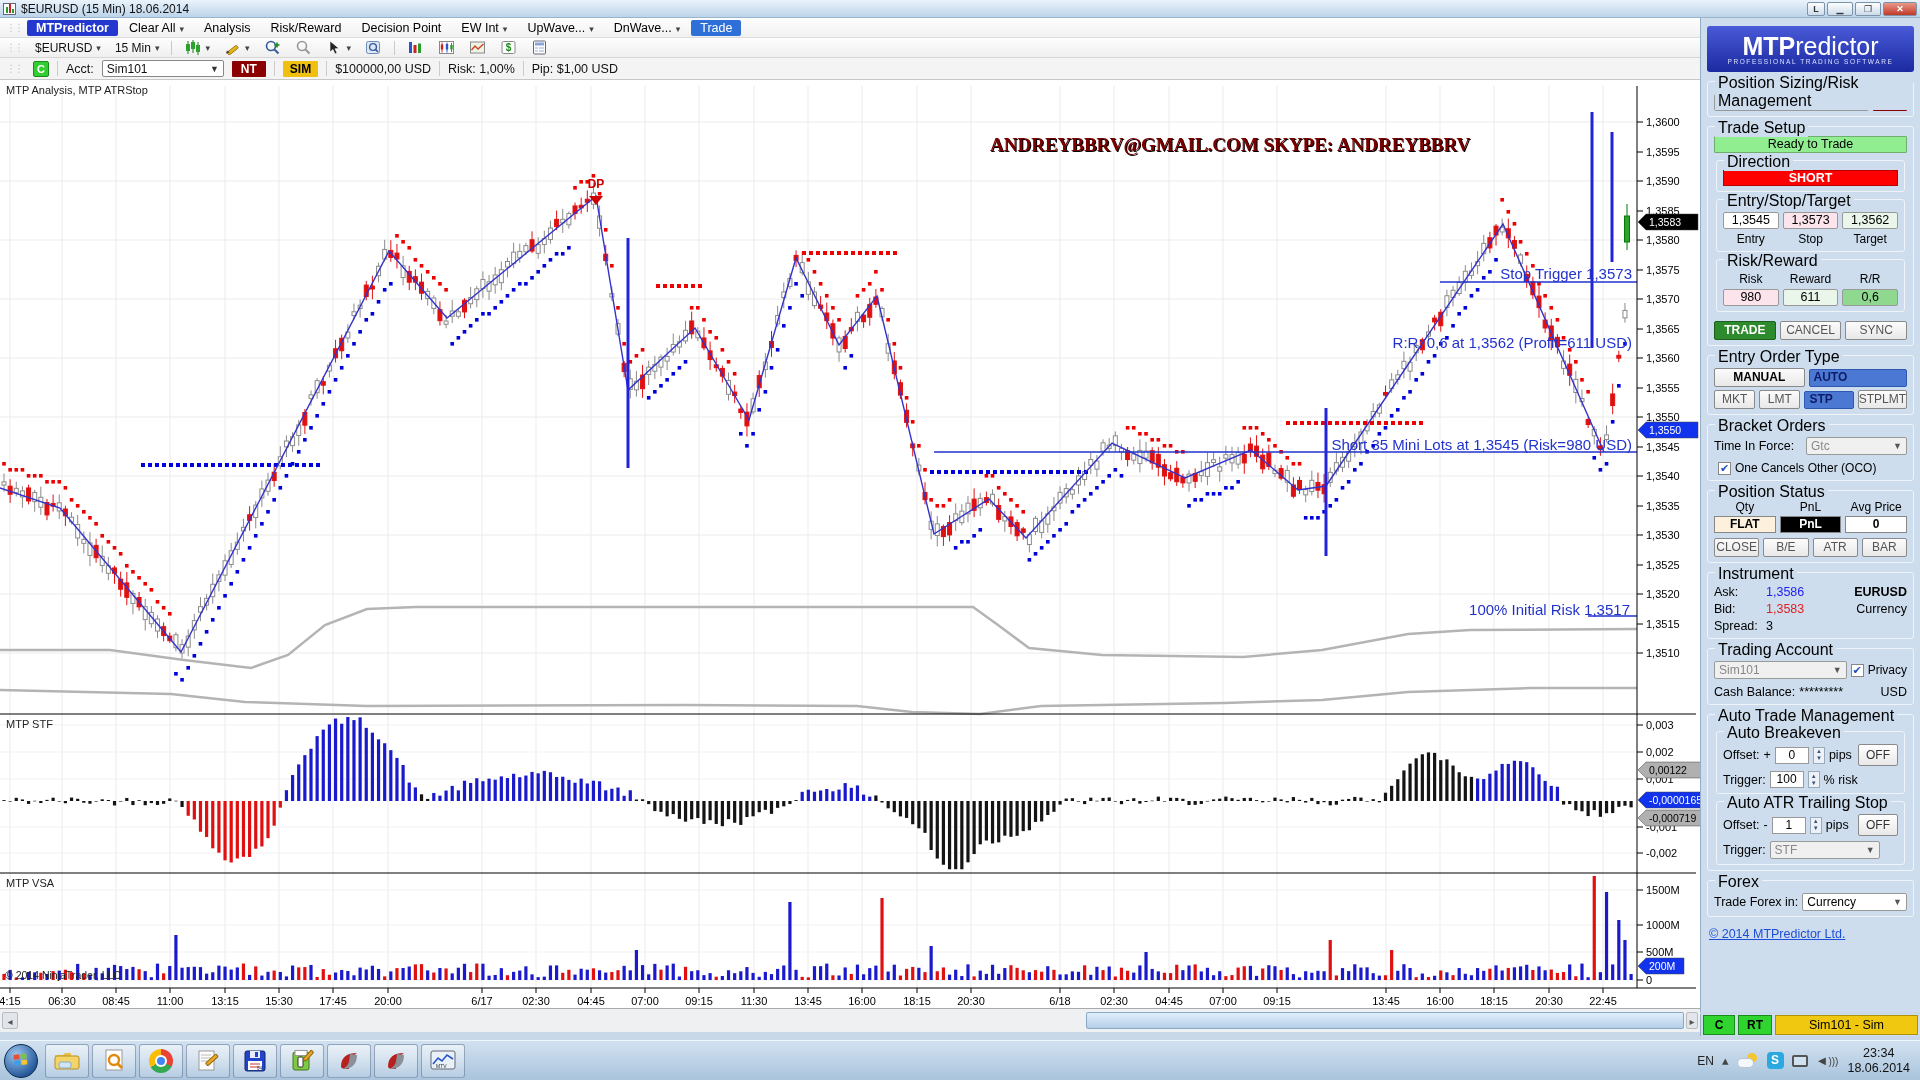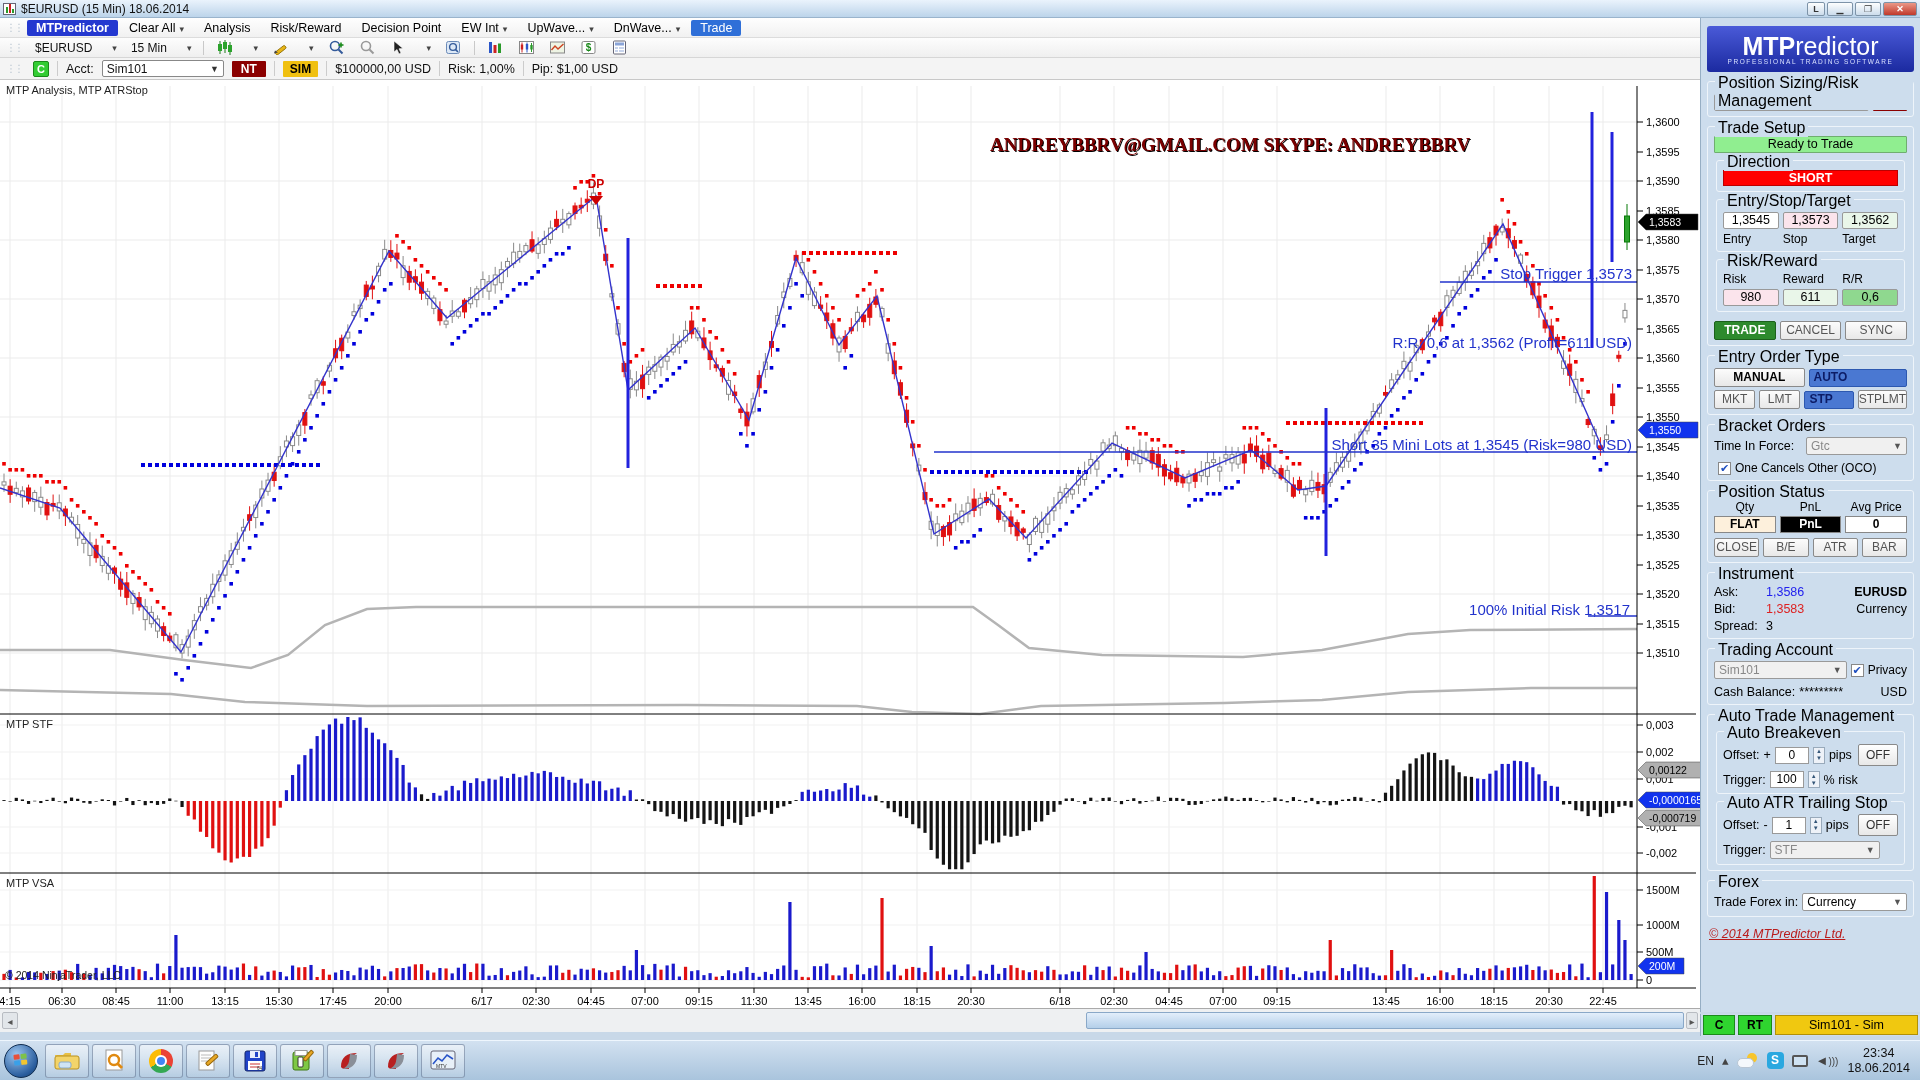--- a/index.html
+++ b/index.html
@@ -23,21 +23,21 @@
     background:linear-gradient(#fefefe,#f1f1f1);border-bottom:1px solid #dcdcdc;
     display:flex;align-items:center;font-size:12.5px;padding-left:6px;gap:2px;}
   .grip{color:#b8c4d0;font-size:10px;margin-right:3px;letter-spacing:-2px;}
   .mi{padding:1px 9px;color:#000;white-space:nowrap;border-radius:2px;}
   .mi.brand{background:#2438d0;color:#fff;font-weight:bold;}
   .mi.accent{background:#2f6fd8;color:#fff;}
   .mi .caret{font-size:9px;color:#444;margin-left:4px;}
   .toolbar{position:absolute;left:0;top:38px;width:1700px;height:20px;
     background:linear-gradient(#fdfdfd,#efefef);border-bottom:1px solid #d6d6d6;
     display:flex;align-items:center;font-size:12px;padding-left:6px;gap:6px;}
-  .tbtn{display:flex;align-items:center;gap:20px;padding:0 4px;color:#111;}
+  .tbtn{display:flex;align-items:center;gap:4px;padding:0 4px;color:#111;}
   .tbtn .caret{font-size:9px;color:#444;}
   .tsep{width:1px;height:14px;background:#c9c9c9;margin:0 2px;}
   .ticon{width:17px;height:15px;display:inline-block;}
   
   .acctbar{position:absolute;left:0;top:58px;width:1700px;height:22px;
     background:#f4f4f4;border-bottom:1px solid #c8c8c8;display:flex;align-items:center;
     font-size:12.5px;padding-left:6px;gap:8px;color:#111;}
   .cbox{width:16px;height:16px;background:#33cc33;border:1px solid #1a8a1a;color:#fff;
     font-weight:bold;font-size:11px;text-align:center;line-height:14px;border-radius:2px;}
   .acctsel{width:122px;height:17px;background:#fff;border:1px solid #888;border-radius:2px;
@@ -78,21 +78,21 @@
     color:#fff;display:flex;flex-direction:column;align-items:center;justify-content:center;}
   .logo .l1{font-size:25px;line-height:24px;}
   .logo .l1 b{font-weight:900;}
   .logo .l2{font-size:6.5px;letter-spacing:1.6px;color:#d8e0ff;}
   .sb-group{position:relative;border:1px solid #eef4fa;border-radius:3px;margin:9px 6px 0;
     padding:9px 6px 5px;}
   .sb-group.inner{margin:7px 2px 0;}
   .gt{position:absolute;top:-8px;left:7px;background:#cddded;font-size:16px;padding:0 3px;}
   .row{display:flex;align-items:center;gap:4px;margin-top:3px;}
   .g3{display:grid;grid-template-columns:1fr 1fr 1fr;gap:4px;margin-top:3px;}
-  .g3c{font-size:12px;}
+  .g3c{text-align:center;font-size:12px;}
   .fld{height:17px;border:1px solid #999;background:#fff;border-radius:2px;text-align:center;
     font-size:12.5px;line-height:15px;flex:1;}
   .fld.pink{background:#fbe4ec;}
   .fld.pgreen{background:#e9f6e9;}
   .fld.green{background:#8fd88f;}
   .fld.dis{color:#888;background:#fdfdfd;}
   .sbtn{flex:1;height:19px;border:1px solid #8a8a8a;border-radius:2px;background:linear-gradient(#fcfcfc,#e8e8e8);
     font-size:12px;color:#555;text-align:center;line-height:17px;}
   .sbtn.trade{background:#2d8a2d;border-color:#1c601c;color:#fff;font-weight:bold;}
   .sbtn.sel{background:#4a78d2;border-color:#2c58b0;color:#0c1c66;font-weight:bold;}
@@ -119,21 +119,21 @@
   .blue{color:#2222ee;}
   .red{color:#dd2222;}
   .rt{text-align:right;}
   .lbl{font-size:12.5px;}
   .small{font-size:12px;}
   .offbtn{width:40px;height:22px;border:1px solid #8a8a8a;background:linear-gradient(#fff,#e8e8e8);
     text-align:center;line-height:20px;font-size:12px;color:#333;border-radius:2px;margin-left:auto;}
   .numfld{width:34px;height:17px;border:1px solid #999;background:#fff;text-align:center;
     font-size:12px;line-height:15px;}
   .linkrow{margin:10px 8px 0;font-size:12.5px;}
-  .linkrow a{color:#b91c1c;font-style:italic;}
+  .linkrow a{color:#1d4ed8;}
   .ntstatus{position:absolute;left:1700px;top:1014px;width:220px;height:22px;display:flex;gap:3px;
     padding:1px 2px;background:#cddded;border-left:1px solid #96aec4;}
   .stC{width:32px;background:#2fd42f;border:1px solid #1a8a1a;color:#000;font-weight:bold;
     text-align:center;font-size:12px;line-height:18px;}
   .stAcct{flex:1;background:#f0c810;border:1px solid #b09008;text-align:center;font-size:12.5px;
     line-height:18px;}
   
   .taskbar{position:absolute;left:0;top:1040px;width:1920px;height:40px;
     background:linear-gradient(#d2e1f0,#a9c4dd);border-top:1px solid #eef6fd;
     display:flex;align-items:center;padding:0 4px;gap:3px;}

